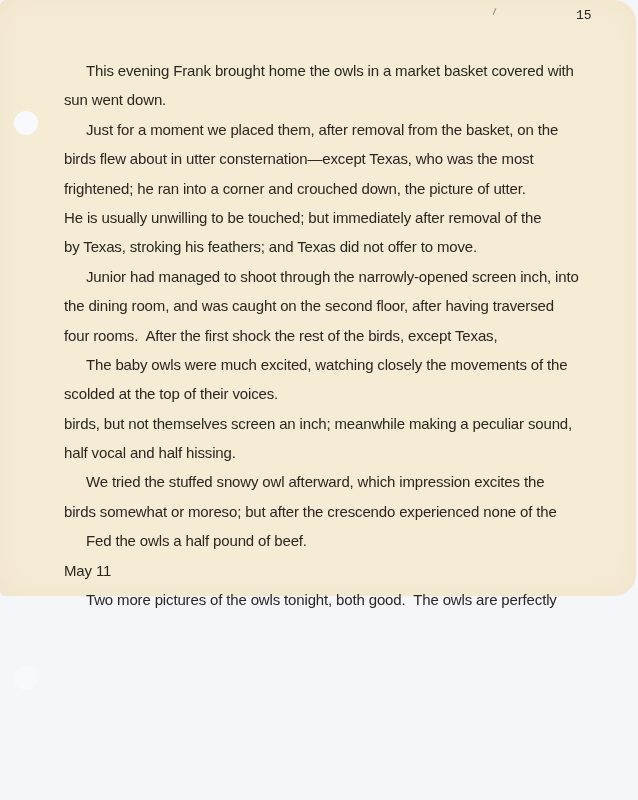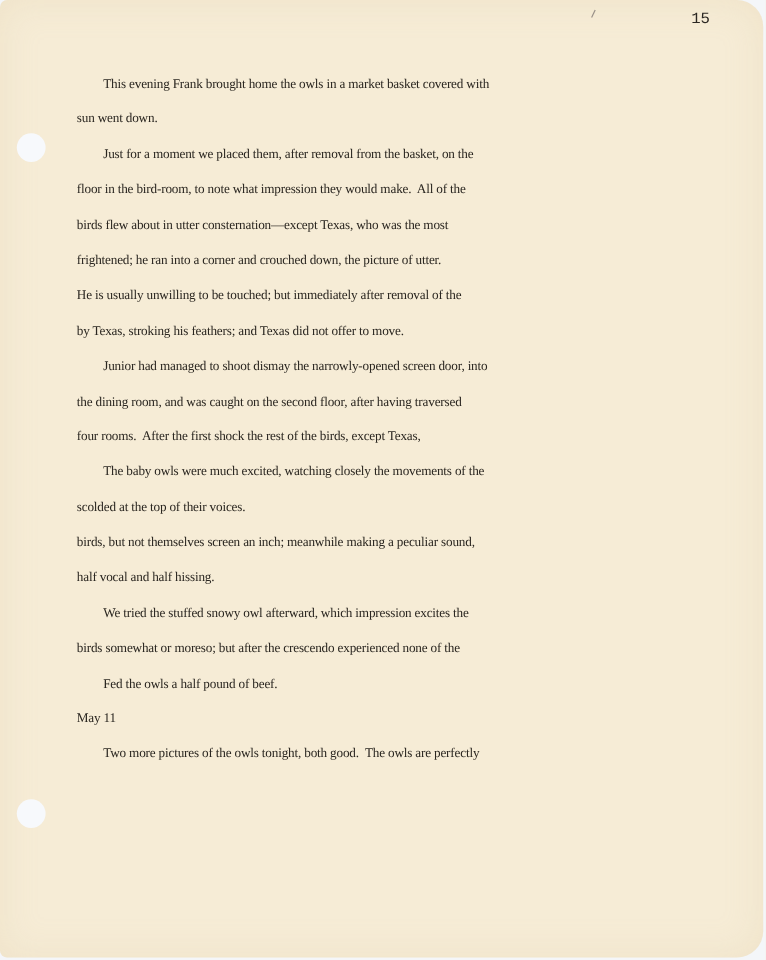--- a/index.html
+++ b/index.html
@@ -8,21 +8,21 @@
       width: 638px;
       height: 800px;
       overflow: hidden;
       background: #f4f6f9;
     }
     .page {
       position: absolute;
       left: 0;
       top: 0;
       width: 636px;
-      height: 798px;
+      height: 596px;
       background: #f6ecd6;
       border-radius: 6px 22px 22px 6px;
       box-shadow: inset 0 0 30px rgba(220, 200, 160, 0.25);
     }
     .punch-hole {
       position: absolute;
       left: 14px;
       width: 24px;
       height: 24px;
       border-radius: 50%;
@@ -45,22 +45,22 @@
       width: 1px;
       height: 7px;
       background: #9a9088;
       transform: rotate(25deg);
     }
     .text {
       position: absolute;
       left: 64px;
       top: 56px;
       width: 560px;
-      font-family: Liberation Serif, serif;
-      font-size: 11px;
+      font-family: Liberation Sans, sans-serif;
+      font-size: 15px;
       line-height: 29.4px;
       color: #2a2620;
       letter-spacing: -0.15px;
     }
     .line {
       white-space: pre;
       height: 29.4px;
     }
     .indent { padding-left: 22px; }
   </style>
@@ -70,26 +70,25 @@
 <div class="page">
   <div class="punch-hole hole-1"></div>
   <div class="punch-hole hole-2"></div>
   <div class="stray-mark"></div>
   <div class="page-number">15</div>
 
   <div class="text">
     <div class="line indent">This evening Frank brought home the owls in a market basket covered with</div>
     <div class="line">sun went down.</div>
     <div class="line indent">Just for a moment we placed them, after removal from the basket, on the</div>
-    <div class="line">floor in the bird-room, to note what impression they would make.  All of the</div>
     <div class="line">birds flew about in utter consternation—except Texas, who was the most</div>
     <div class="line">frightened; he ran into a corner and crouched down, the picture of utter.</div>
     <div class="line">He is usually unwilling to be touched; but immediately after removal of the</div>
     <div class="line">by Texas, stroking his feathers; and Texas did not offer to move.</div>
-    <div class="line indent">Junior had managed to shoot dismay the narrowly-opened screen door, into</div>
+    <div class="line indent">Junior had managed to shoot through the narrowly-opened screen inch, into</div>
     <div class="line">the dining room, and was caught on the second floor, after having traversed</div>
     <div class="line">four rooms.  After the first shock the rest of the birds, except Texas,</div>
     <div class="line indent">The baby owls were much excited, watching closely the movements of the</div>
     <div class="line">scolded at the top of their voices.</div>
     <div class="line">birds, but not themselves screen an inch; meanwhile making a peculiar sound,</div>
     <div class="line">half vocal and half hissing.</div>
     <div class="line indent">We tried the stuffed snowy owl afterward, which impression excites the</div>
     <div class="line">birds somewhat or moreso; but after the crescendo experienced none of the</div>
     <div class="line indent">Fed the owls a half pound of beef.</div>
     <div class="line">May 11</div>

